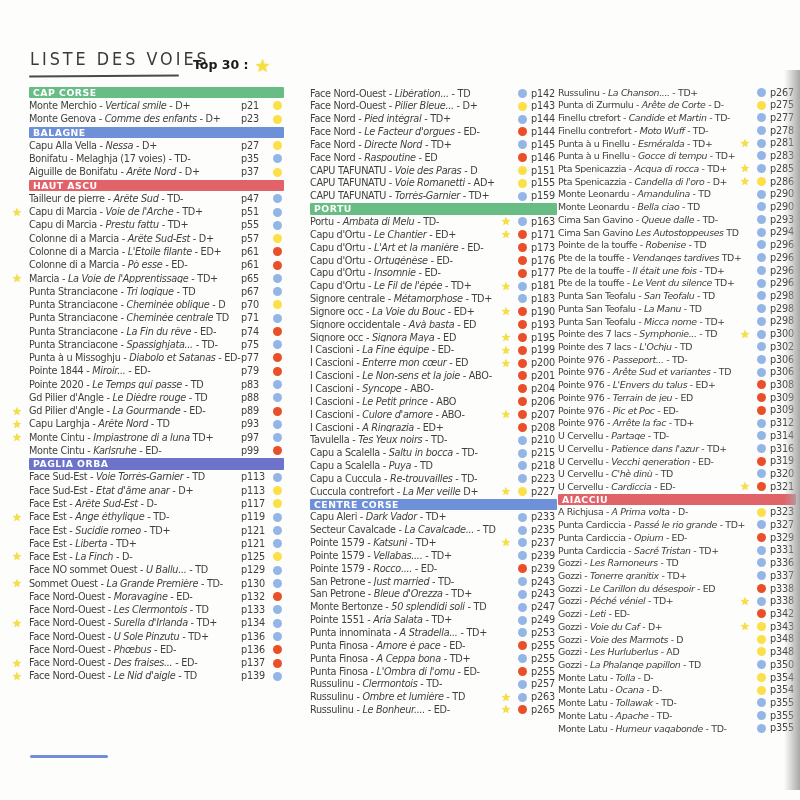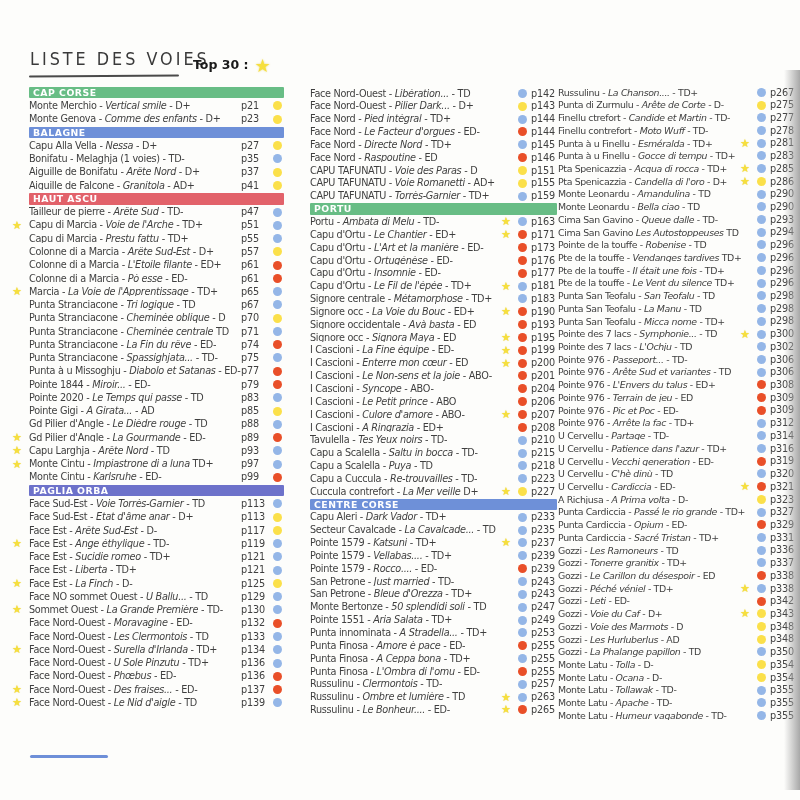--- a/index.html
+++ b/index.html
@@ -65,37 +65,31 @@
       <span class="bar" style="background: rgb(110, 144, 216); margin-left: 17px;">BALAGNE</span>
     </div>
     <div class="row">
       <span class="slot star"></span>
       <span class="txt"><span>Capu Alla Vella</span> - <span class="nm">Nessa</span> - <span>D+</span></span>
       <span class="pg">p27</span>
       <span class="dot" style="background: rgb(251, 224, 74);"></span>
     </div>
     <div class="row">
       <span class="slot star"></span>
-      <span class="txt"><span>Bonifatu</span> - <span>Melaghja (1 voies)</span> - <span>TD-</span></span>
+      <span class="txt"><span>Bonifatu</span> - <span>Melaghja (17 voies)</span> - <span>TD-</span></span>
       <span class="pg">p35</span>
       <span class="dot" style="background: rgb(148, 182, 231);"></span>
     </div>
     <div class="row">
       <span class="slot star"></span>
       <span class="txt"><span>Aiguille de Bonifatu</span> - <span class="nm">Arête Nord</span> - <span>D+</span></span>
       <span class="pg">p37</span>
       <span class="dot" style="background: rgb(251, 224, 74);"></span>
     </div>
     <div class="row">
-      <span class="slot star"></span>
-      <span class="txt"><span>Aiguille de Falcone</span> - <span class="nm">Granitola</span> - <span>AD+</span></span>
-      <span class="pg">p41</span>
-      <span class="dot" style="background: rgb(251, 224, 74);"></span>
-    </div>
-    <div class="row">
       <span class="bar" style="background: rgb(226, 98, 106); margin-left: 17px;">HAUT ASCU</span>
     </div>
     <div class="row">
       <span class="slot star"></span>
       <span class="txt"><span>Tailleur de pierre</span> - <span class="nm">Arête Sud</span> - <span>TD-</span></span>
       <span class="pg">p47</span>
       <span class="dot" style="background: rgb(148, 182, 231);"></span>
     </div>
     <div class="row">
       <span class="slot star">★</span>
@@ -176,26 +170,20 @@
       <span class="dot" style="background: rgb(233, 79, 40);"></span>
     </div>
     <div class="row">
       <span class="slot star"></span>
       <span class="txt"><span>Pointe 2020</span> - <span class="nm">Le Temps qui passe</span> - <span>TD</span></span>
       <span class="pg">p83</span>
       <span class="dot" style="background: rgb(148, 182, 231);"></span>
     </div>
     <div class="row">
       <span class="slot star"></span>
-      <span class="txt"><span>Pointe Gigi</span> - <span class="nm">A Girata...</span> - <span>AD</span></span>
-      <span class="pg">p85</span>
-      <span class="dot" style="background: rgb(251, 224, 74);"></span>
-    </div>
-    <div class="row">
-      <span class="slot star"></span>
       <span class="txt"><span>Gd Pilier d'Angle</span> - <span class="nm">Le Dièdre rouge</span> - <span>TD</span></span>
       <span class="pg">p88</span>
       <span class="dot" style="background: rgb(148, 182, 231);"></span>
     </div>
     <div class="row">
       <span class="slot star">★</span>
       <span class="txt"><span>Gd Pilier d'Angle</span> - <span class="nm">La Gourmande</span> - <span>ED-</span></span>
       <span class="pg">p89</span>
       <span class="dot" style="background: rgb(233, 79, 40);"></span>
     </div>
@@ -317,21 +305,21 @@
       <span class="dot" style="background: rgb(148, 182, 231);"></span>
     </div>
   </div>
 <div class="col c2">
     <div class="row">
       <span class="txt"><span>Face Nord-Ouest</span> - <span class="nm">Libération...</span> - <span>TD</span></span>
       <span class="dot" style="background: rgb(148, 182, 231);"></span>
       <span class="pg">p142</span>
     </div>
     <div class="row">
-      <span class="txt"><span>Face Nord-Ouest</span> - <span class="nm">Pilier Dark...</span> - <span>D+</span></span>
+      <span class="txt"><span>Face Nord-Ouest</span> - <span class="nm">Pilier Bleue...</span> - <span>D+</span></span>
       <span class="dot" style="background: rgb(251, 224, 74);"></span>
       <span class="pg">p143</span>
     </div>
     <div class="row">
       <span class="txt"><span>Face Nord</span> - <span class="nm">Pied intégral</span> - <span>TD+</span></span>
       <span class="dot" style="background: rgb(148, 182, 231);"></span>
       <span class="pg">p144</span>
     </div>
     <div class="row">
       <span class="txt"><span>Face Nord</span> - <span class="nm">Le Facteur d'orgues</span> - <span>ED-</span></span>
@@ -730,20 +718,23 @@
     <div class="row">
       <span class="txt"><span>U Cervellu</span> - <span class="nm">C'hè dinù</span> - <span>TD</span></span>
       <span class="dot" style="background: rgb(148, 182, 231);"></span>
       <span class="pg">p320</span>
     </div>
     <div class="row">
       <span class="txt"><span>U Cervellu</span> - <span class="nm">Cardiccia</span> - <span>ED-</span></span>
       <span class="star rside">★</span>
       <span class="dot" style="background: rgb(233, 79, 40);"></span>
       <span class="pg">p321</span>
+    </div>
+    <div class="row">
+      <span class="bar" style="background: rgb(226, 98, 106);">AIACCIU</span>
     </div>
     <div class="row">
       <span class="txt"><span>A Richjusa</span> - <span class="nm">A Prima volta</span> - <span>D-</span></span>
       <span class="dot" style="background: rgb(251, 224, 74);"></span>
       <span class="pg">p323</span>
     </div>
     <div class="row">
       <span class="txt"><span>Punta Cardiccia</span> - <span class="nm">Passé le rio grande</span> - <span>TD+</span></span>
       <span class="dot" style="background: rgb(148, 182, 231);"></span>
       <span class="pg">p327</span>

